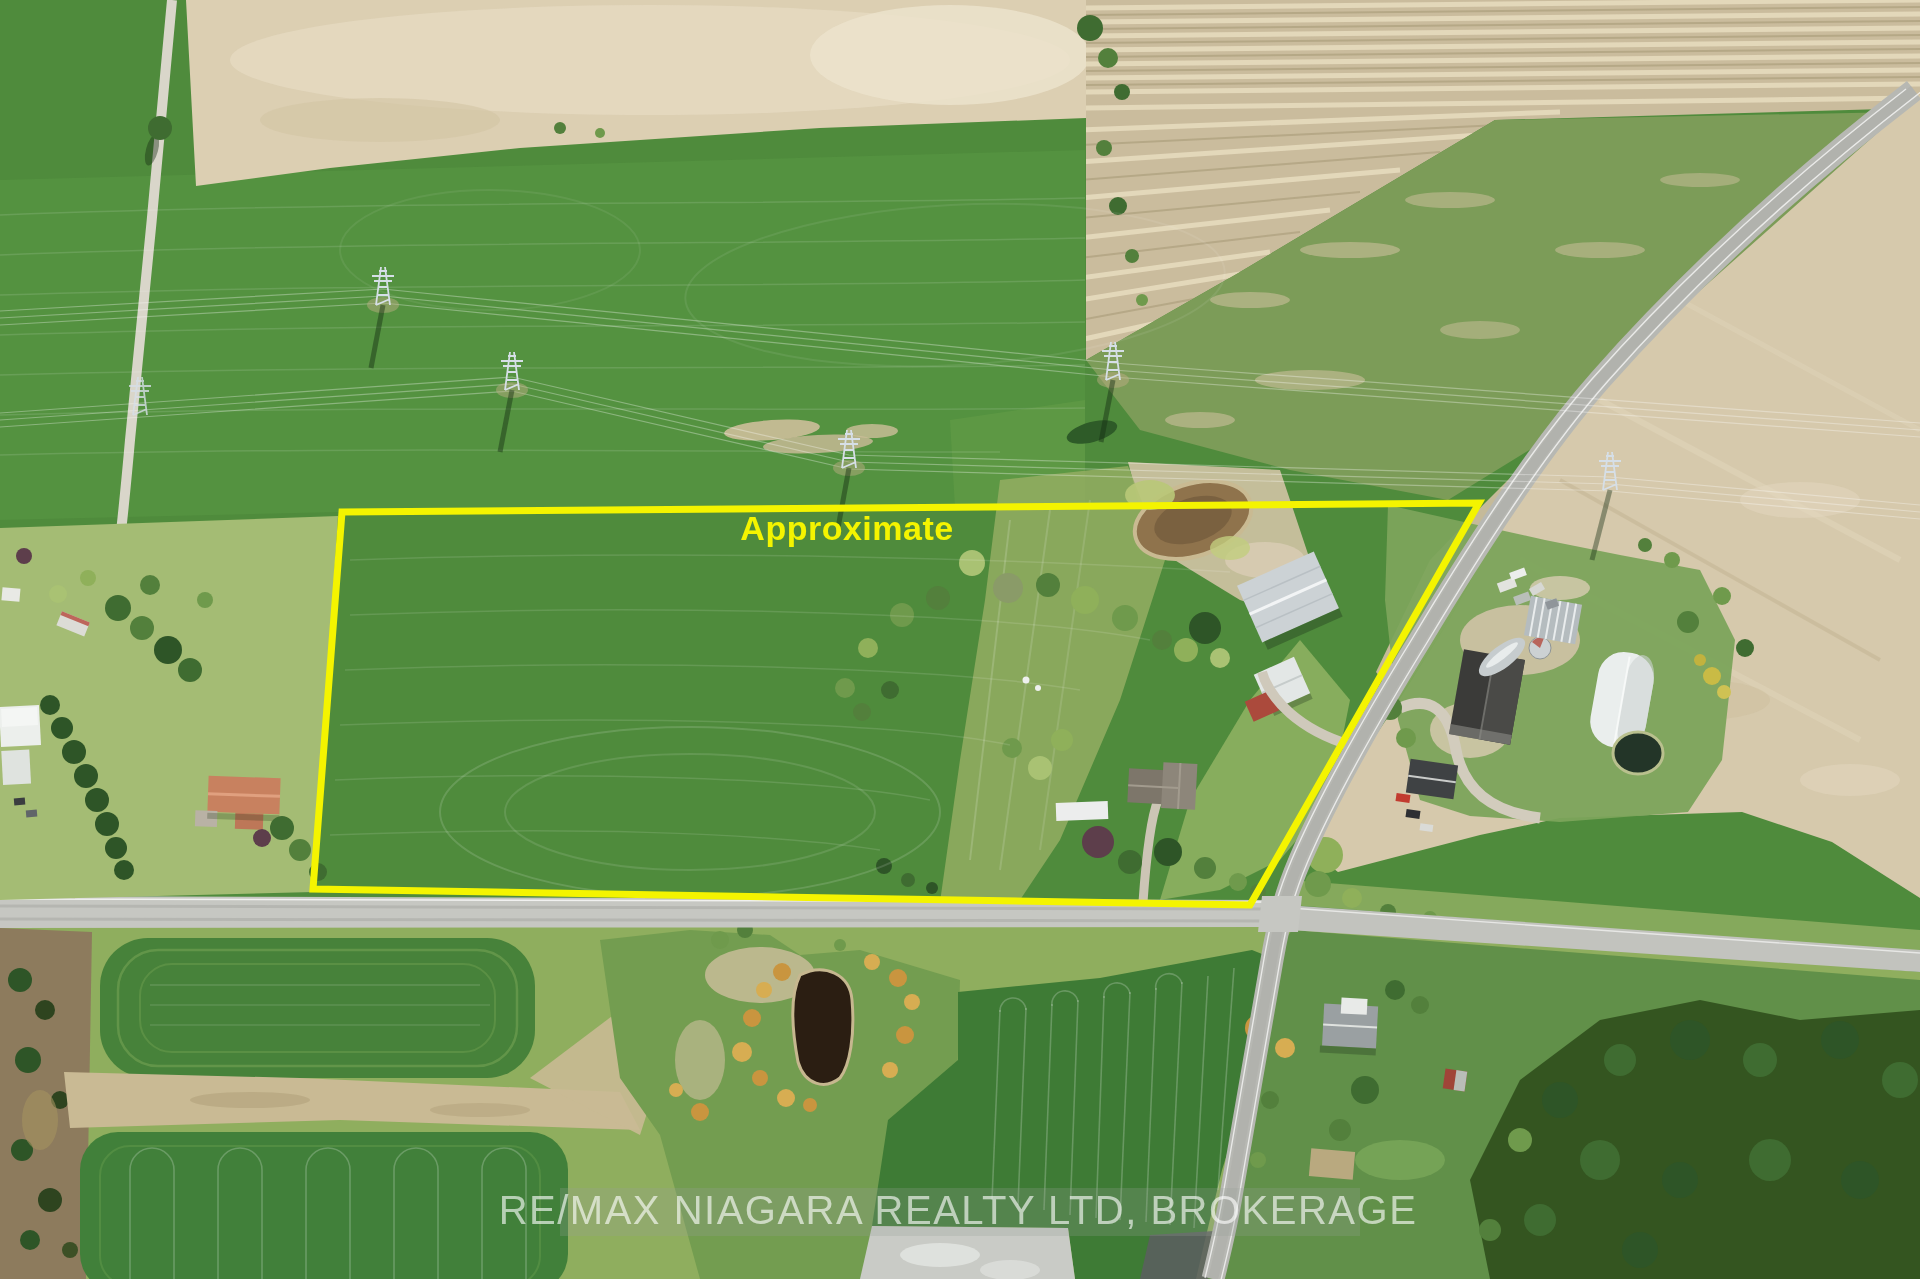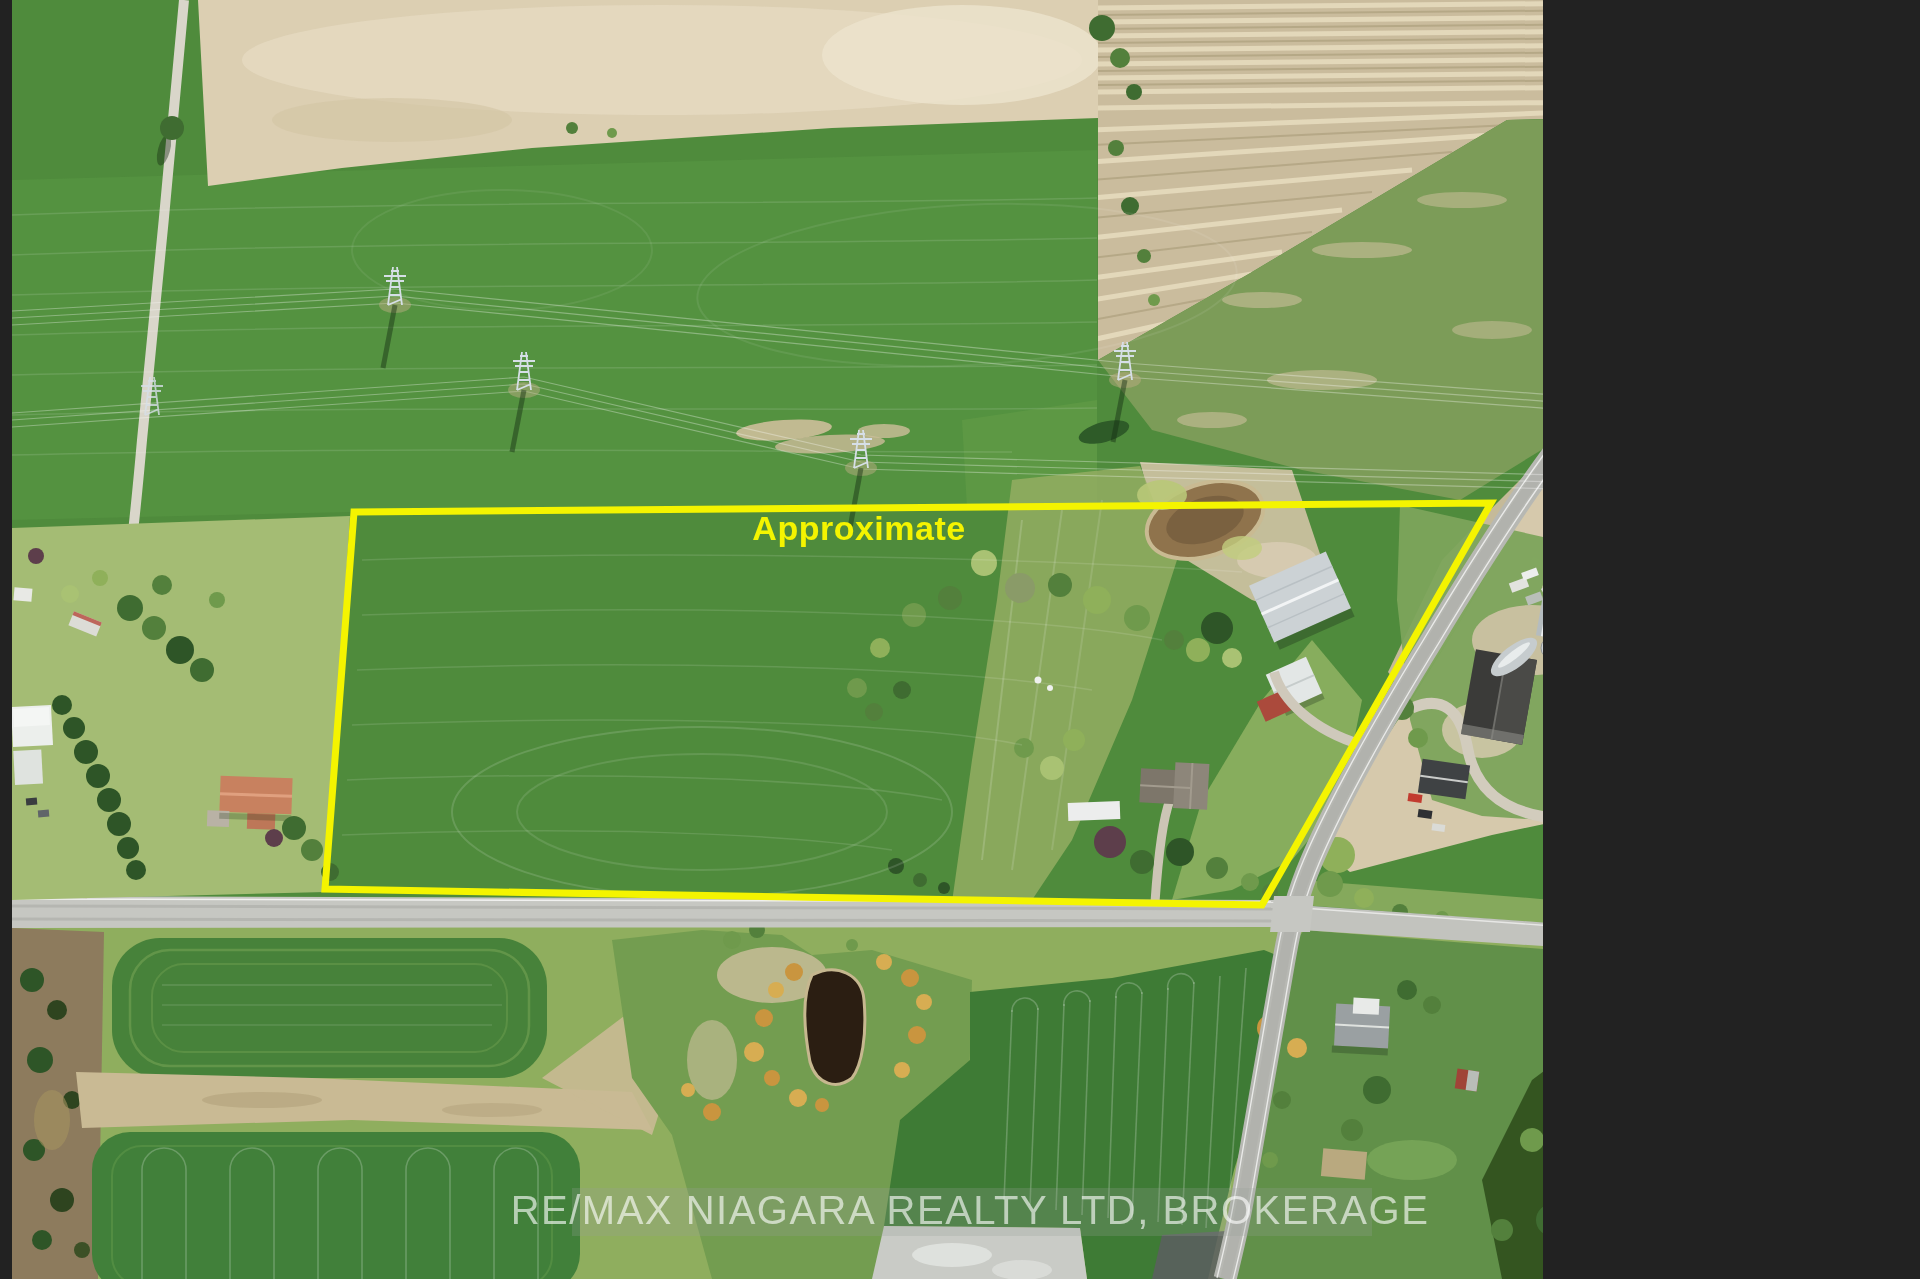--- a/index.html
+++ b/index.html
@@ -1,16 +1,16 @@
 <!DOCTYPE html>
 <html><head>
 <meta charset="utf-8">
 <style>
   html,body{margin:0;padding:0;background:#222;}
-  .stage{position:relative;width:1531px;height:1279px;overflow:hidden;font-family:"Liberation Sans",sans-serif;padding-left:12px;}
+  .stage{position:relative;width:1920px;height:1279px;overflow:hidden;font-family:"Liberation Sans",sans-serif;}
   svg{display:block}
   .t1{fill:#2e5527}.t2{fill:#3f6c31}.t3{fill:#53803c}.t4{fill:#6f9a4c}.t5{fill:#8fb05a}.t6{fill:#a9c273}
   .tm{fill:#5d3e4b}.to{fill:#c9953f}.to2{fill:#d7ad52}.tg{fill:#8a9b68}
   .mow{stroke:rgba(255,255,255,0.12);stroke-width:1.5;fill:none}
   .ring{stroke:rgba(255,255,255,0.14);stroke-width:2;fill:none}
   .pline{stroke:rgba(255,255,255,0.32);stroke-width:1.2;fill:none}
   .stripeL{stroke:#e8ddc0;stroke-width:5;opacity:.85}
   .stripeD{stroke:#a89b78;stroke-width:2;opacity:.6}
   .loopln{stroke:rgba(255,255,255,0.22);stroke-width:1.6;fill:none}
   .approx-label{font-size:34px;font-weight:bold;letter-spacing:.5px}

